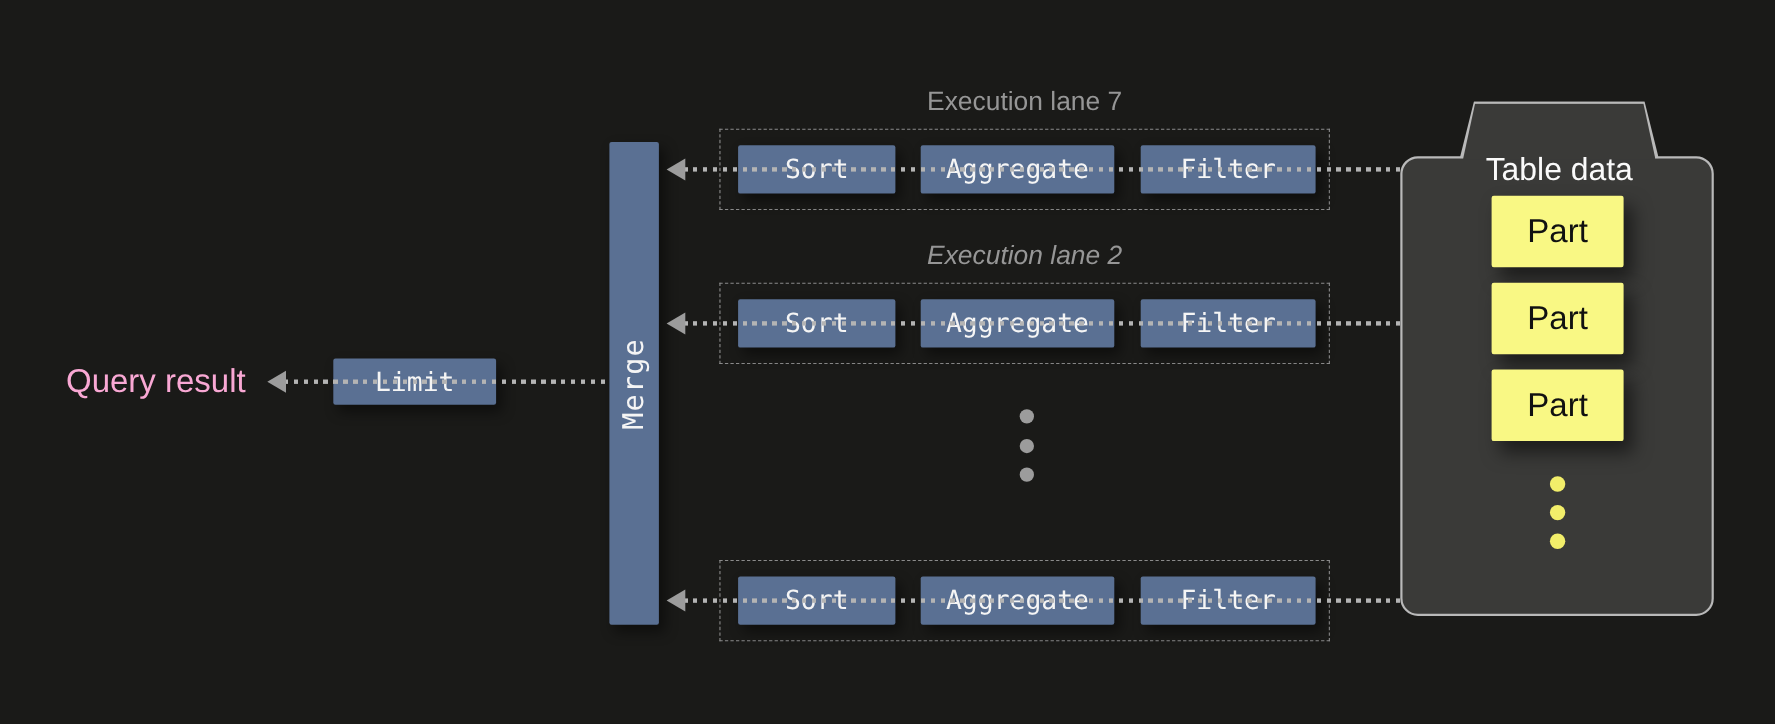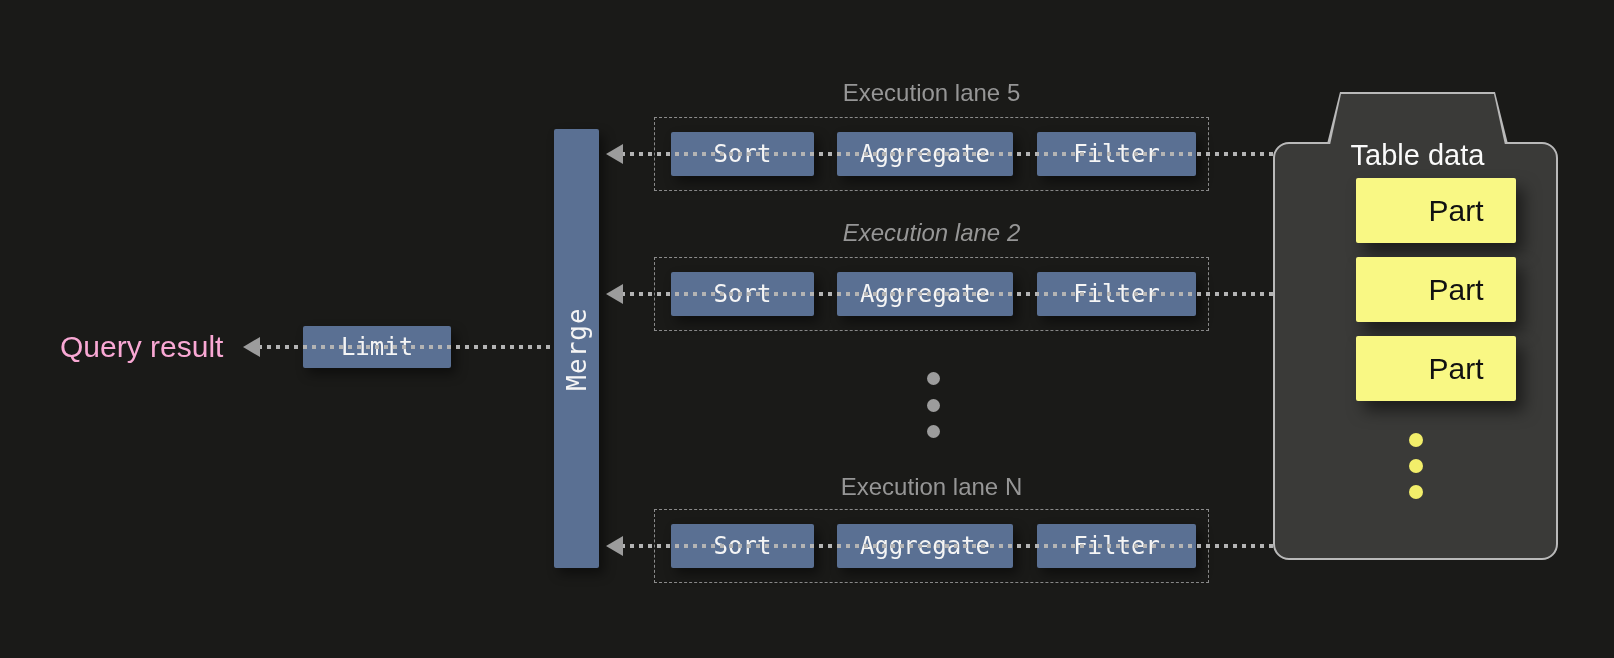--- a/index.html
+++ b/index.html
@@ -88,41 +88,41 @@
   }
   .tab-label{
     position:absolute;left:1330px;top:102px;width:175px;
     text-align:center;font-size:29px;color:#fafafa;z-index:4;margin-top:37px;
   }
   .part{
     position:absolute;left:1356px;width:120px;height:65px;
     background:#f9f884;color:#111;font-size:30px;
     display:flex;align-items:center;justify-content:center;
     box-shadow:8px 10px 16px rgba(0,0,0,0.5);
-    border-radius:2px;z-index:4;padding-left:40px;
+    border-radius:2px;z-index:4;
   }
   .p1{top:178px;} .p2{top:257px;} .p3{top:336px;}
 </style>
 </head>
 <body>
 
 <div class="canvas">
 
   <div class="query-result">Query result</div>
   <div class="arrow-left ar-qr"></div>
   <div class="dotline line-limit"></div>
   <div class="node limit-box">
     <span>Limit</span>
   </div>
 
   <div class="node merge-bar">
     <span class="vtext">Merge</span>
   </div>
 
-  <div class="lane-title lt1">Execution lane 5</div>
+  <div class="lane-title lt1">Execution lane 7</div>
   <div class="lane-box lb1">
     <div class="node op op-sort">
       <span>Sort</span>
     </div>
     <div class="node op op-agg">
       <span>Aggregate</span>
     </div>
     <div class="node op op-fil">
       <span>Filter</span>
     </div>
@@ -142,21 +142,20 @@
       <span>Filter</span>
     </div>
   </div>
   <div class="dotline line-l2"></div>
   <div class="arrow-left ar-l2"></div>
 
   <div class="gdot gd1"></div>
   <div class="gdot gd2"></div>
   <div class="gdot gd3"></div>
 
-  <div class="lane-title ltn">Execution lane N</div>
   <div class="lane-box lbn">
     <div class="node op op-sort">
       <span>Sort</span>
     </div>
     <div class="node op op-agg">
       <span>Aggregate</span>
     </div>
     <div class="node op op-fil">
       <span>Filter</span>
     </div>

